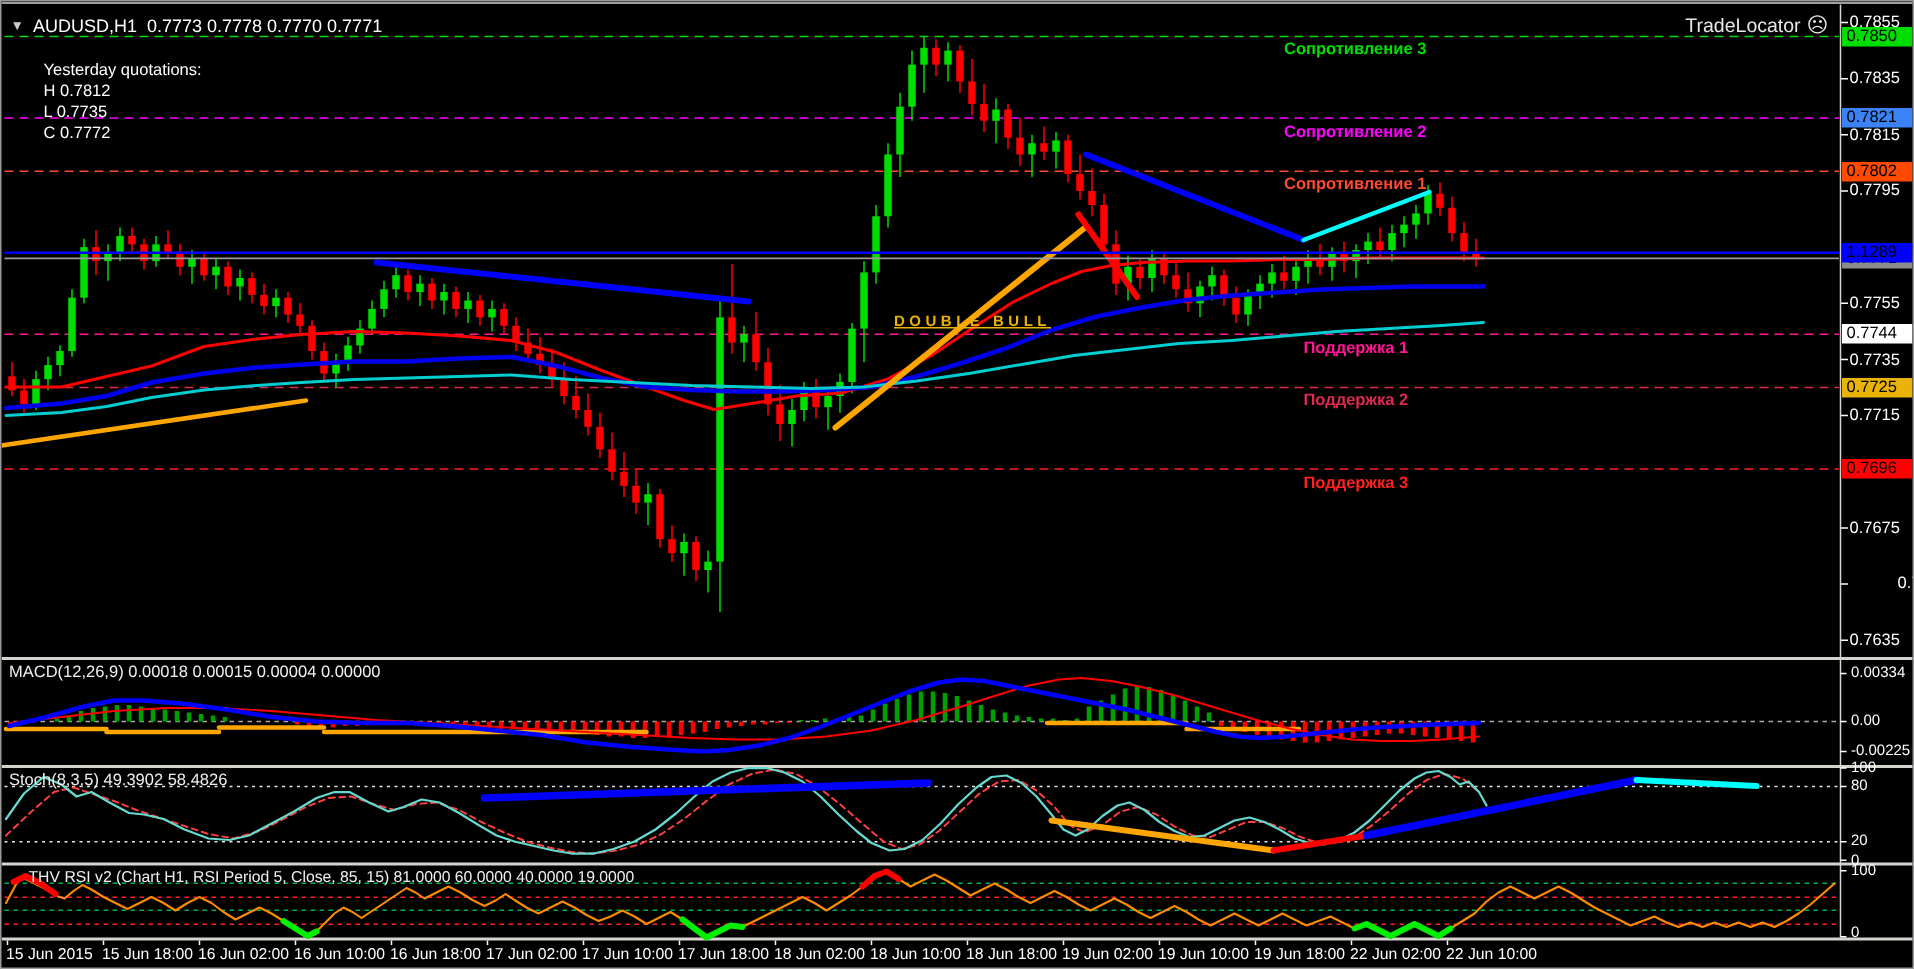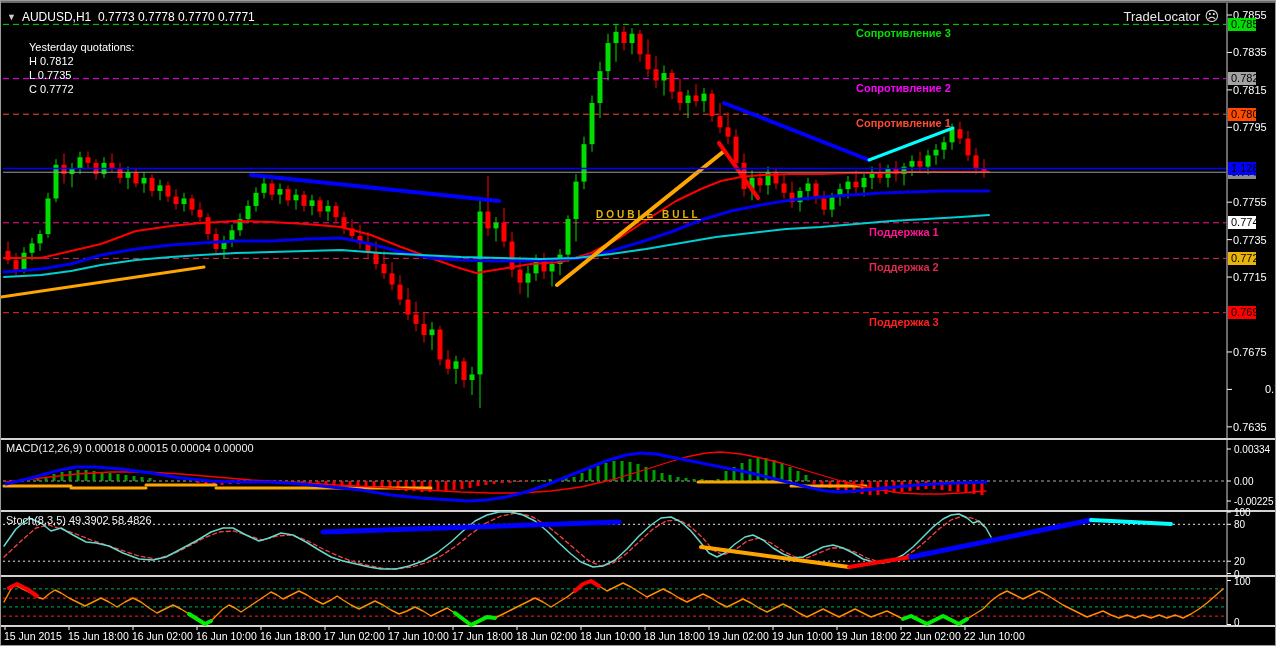--- a/index.html
+++ b/index.html
@@ -8,21 +8,21 @@
   svg{position:absolute;left:0;top:0;}
   .ov{position:absolute;white-space:nowrap;}
   .hdr{left:6px;top:9px;color:#fff;font-size:12px;}
   .hdr .tri{color:#cfcfcf;font-size:9px;margin-right:6px;vertical-align:1px;}
   .wm{top:7px;right:56px;color:#e8e8e8;font-size:13px;}
   .wm .face{font-size:14px;margin-left:4px;color:#e8e8e8;}
   .qbox{left:28px;top:39px;color:#fff;font-size:11px;line-height:14px;}
   .lvl{font-size:11px;font-weight:bold;}
   .dbl{color:#eab308;font-size:10px;font-weight:bold;letter-spacing:3px;text-decoration:underline;}
   .plabel{color:#f0f0f0;font-size:11px;}
-  .pm{left:1227px;width:28px;height:13px;line-height:13px;font-size:11px;color:#000;
+  .pm{left:1227px;width:47px;height:13px;line-height:13px;font-size:11px;color:#000;
       padding-left:3px;box-sizing:border-box;}
   .ptick{left:1232px;color:#fff;font-size:11px;transform:translateY(-50%);}
   .stick{left:1233px;color:#fff;font-size:10px;transform:translateY(-50%);}
   .tlabel{color:#fff;font-size:10.5px;top:629px;}
 </style>
 </head>
 <body>
 
 <div class="screen">
   <svg id="cv" width="1276" height="646" viewBox="0 0 1276 646">
@@ -734,20 +734,21 @@
 
   <div class="ov qbox">
     <div>Yesterday quotations:</div>
     <div>H 0.7812</div>
     <div>L 0.7735</div>
     <div>C 0.7772</div>
   </div>
 
   <div class="ov plabel" style="left:5px;top:441px;">MACD(12,26,9) 0.00018 0.00015 0.00004 0.00000</div>
   <div class="ov plabel" style="left:5px;top:513px;">Stoch(8,3,5) 49.3902 58.4826</div>
+  <div class="ov plabel" style="left:18px;top:578px;font-size:10.5px;">THV RSI v2  (Chart H1,  RSI Period 5,  Close,  85,  15)  81.0000 60.0000 40.0000 19.0000</div>
 
   <div id="gen">
       <div class="ov lvl" style="left:855px;top:26px;color:#00e000;">Сопротивление 3</div>
       <div class="ov lvl" style="left:855px;top:81px;color:#ff00ff;">Сопротивление 2</div>
       <div class="ov lvl" style="left:855px;top:116px;color:#ff4a30;">Сопротивление 1</div>
       <div class="ov lvl" style="left:868px;top:225px;color:#ff1493;">Поддержка 1</div>
       <div class="ov lvl" style="left:868px;top:260px;color:#dc2a50;">Поддержка 2</div>
       <div class="ov lvl" style="left:868px;top:315px;color:#ff2020;">Поддержка 3</div>
       <div class="ov dbl" style="left:595px;top:208px;">DOUBLE BULL</div>
       <div class="ov ptick" style="top:14px;">0.7855</div>
@@ -756,21 +757,21 @@
       <div class="ov ptick" style="top:126px;">0.7795</div>
       <div class="ov ptick" style="top:201px;">0.7755</div>
       <div class="ov ptick" style="top:239px;">0.7735</div>
       <div class="ov ptick" style="top:276px;">0.7715</div>
       <div class="ov ptick" style="top:351px;">0.7675</div>
       <div class="ov ptick" style="top:388px;padding-left:32px;">0.7655</div>
       <div class="ov ptick" style="top:426px;">0.7635</div>
       <div class="ov pm" style="top:165px;background:#8c8c8c;z-index:2;">0.7771</div>
       <div class="ov pm" style="top:161px;background:#0000ff;z-index:3;">1.1289</div>
       <div class="ov pm" style="top:17px;background:#00dd00;z-index:1;">0.7850</div>
-      <div class="ov pm" style="top:71px;background:#a3a3a3;z-index:1;">0.7821</div>
+      <div class="ov pm" style="top:71px;background:#3b82f6;z-index:1;">0.7821</div>
       <div class="ov pm" style="top:107px;background:#ff4a00;z-index:1;">0.7802</div>
       <div class="ov pm" style="top:215px;background:#ffffff;z-index:1;">0.7744</div>
       <div class="ov pm" style="top:251px;background:#eab308;z-index:1;">0.7725</div>
       <div class="ov pm" style="top:305px;background:#ff0000;z-index:1;">0.7696</div>
       <div class="ov stick" style="top:448px;">0.00334</div>
       <div class="ov stick" style="top:480px;">0.00</div>
       <div class="ov stick" style="top:500px;">-0.00225</div>
       <div class="ov stick" style="top:511px;">100</div>
       <div class="ov stick" style="top:523px;">80</div>
       <div class="ov stick" style="top:560px;">20</div>

